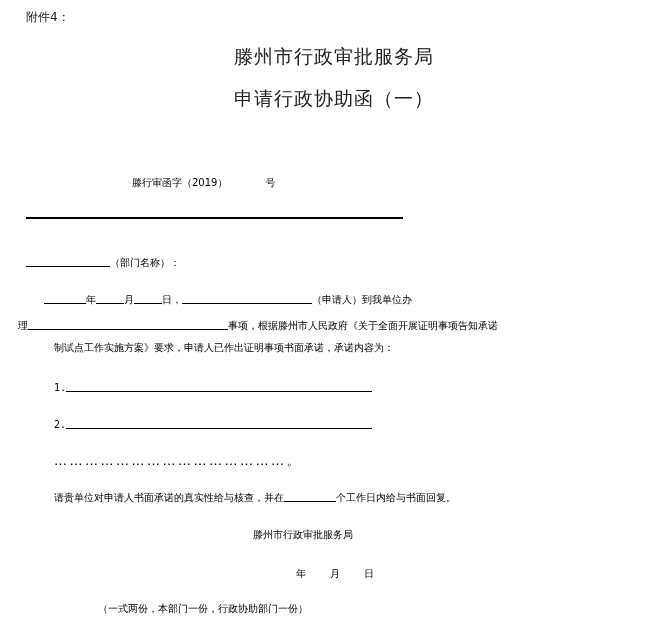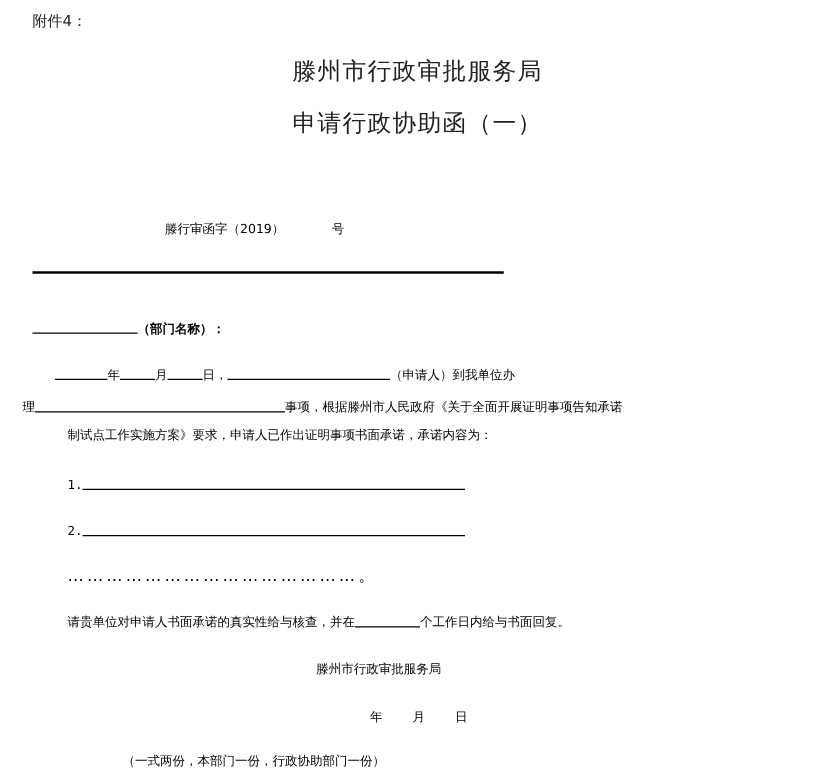--- a/index.html
+++ b/index.html
@@ -11,21 +11,21 @@
     .abs { position: absolute; white-space: nowrap; }
     .attach { left: 26px; top: 9px; font-size: 12px; color: #222; text-align: right; }
     .title { font-family: "DejaVu Serif", "Liberation Serif", serif; font-size: 19px; color: #222; letter-spacing: 1px; }
     .t1 { left: 234px; top: 44px; }
     .t2 { left: 234px; top: 86px; }
     .body { font-size: 10px; }
     .docno { left: 132px; top: 176px; }
     .docno .gap { display: inline-block; width: 38px; }
     .rule { position: absolute; left: 26px; top: 217px; width: 377px; height: 2px; background: #000; }
     .u { display: inline-block; border-bottom: 1px solid #000; height: 12px; vertical-align: baseline; position: relative; top: 1px; }
-    .dept { left: 26px; top: 253px; font-weight: bold; }
+    .dept { left: 26px; top: 253px; }
     .line1 { left: 44px; top: 290px; font-family: Liberation Mono, monospace; }
     .line2 { left: 18px; top: 316px; }
     .line3 { left: 30px; top: 341px; margin-left: 24px; }
     .item1 { left: 54px; top: 378px; font-family: "DejaVu Sans Mono", "Liberation Mono", monospace; }
     .item2 { left: 54px; top: 415px; font-family: "DejaVu Sans Mono", "Liberation Mono", monospace; }
     .dots { left: 54px; top: 452px; font-size: 13px; letter-spacing: 2.5px; }
     .request { left: 54px; top: 488px; }
     .sign-org { left: 253px; top: 528px; }
     .sign-date { left: 296px; top: 567px; text-align: right; }
     .sign-date span { display: inline-block; }

